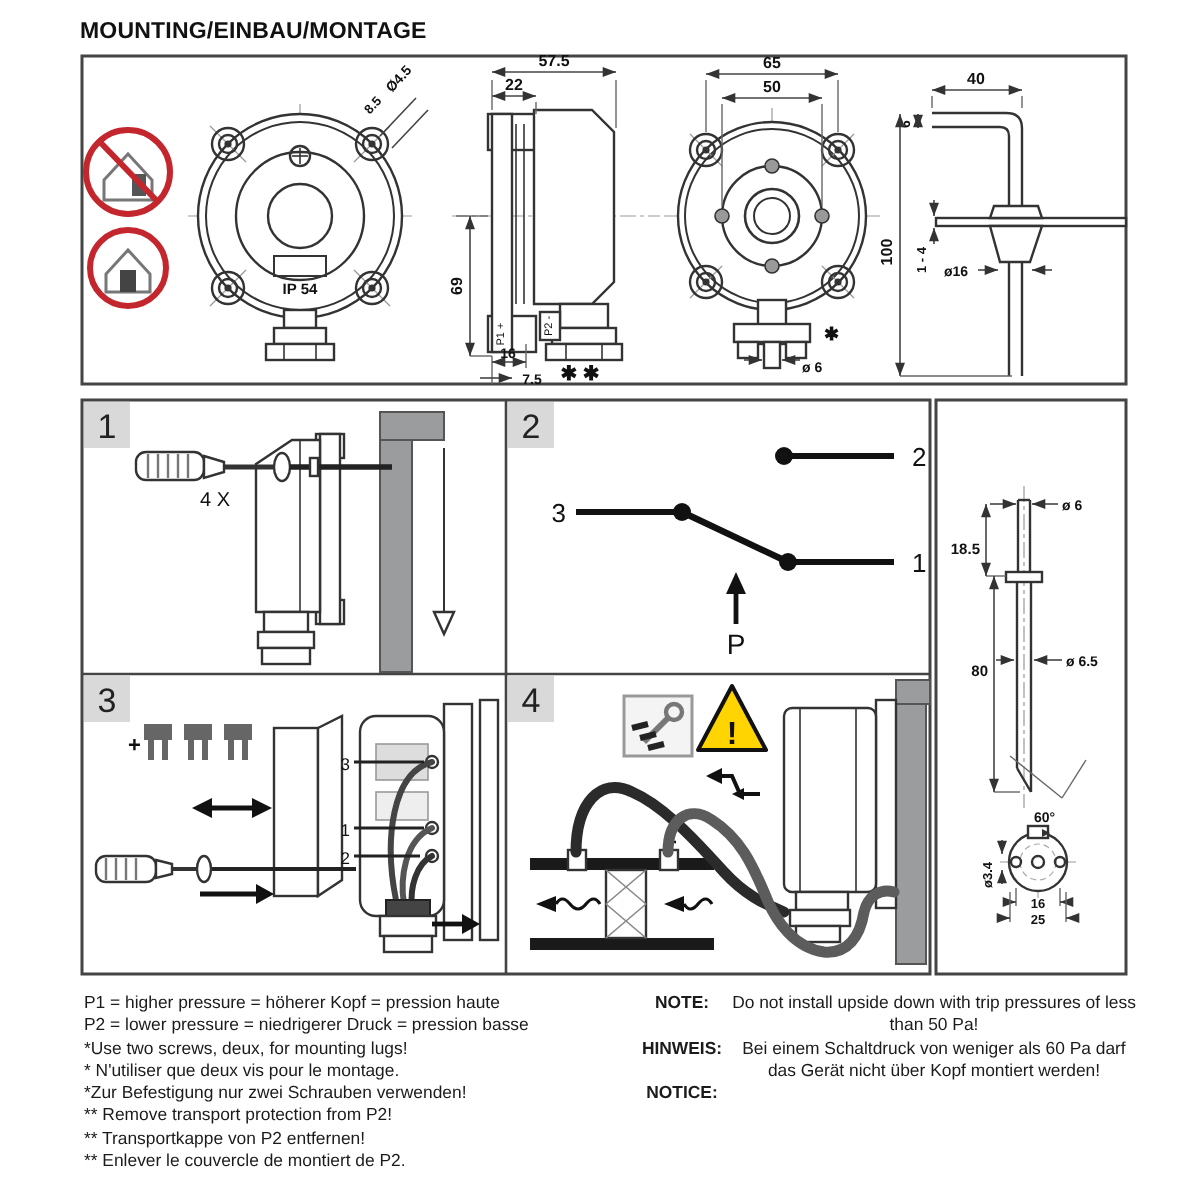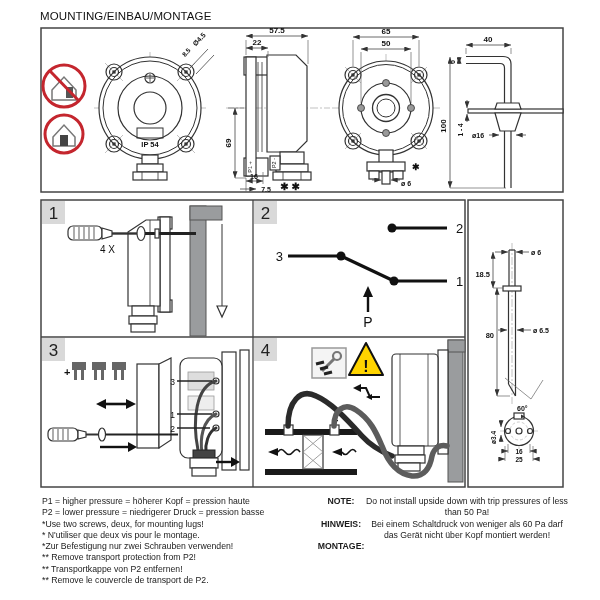--- a/index.html
+++ b/index.html
@@ -1,19 +1,19 @@
 <!DOCTYPE html>
 <html><head>
 <meta charset="utf-8">
 <style>
   * { margin:0; padding:0; box-sizing:border-box; }
   html,body { background:#fff; }
   body { width:600px; height:600px; position:relative; font-family:"Liberation Sans",sans-serif; overflow:hidden; }
   .abs { position:absolute; }
-  .title { position:absolute; left:40px; top:10px; font-size:11.5px; font-weight:normal; color:#111; letter-spacing:.1px; }
+  .title { position:absolute; left:40px; top:10px; font-size:11.5px; font-weight:bold; color:#111; letter-spacing:.1px; }
   .footnotes { position:absolute; left:42px; top:496px; width:270px; font-size:8.7px; line-height:11.3px; color:#1b1b1b; }
   .notes { position:absolute; left:316px; top:496px; width:252px; font-size:8.7px; line-height:11.3px; color:#1b1b1b; }
   .note-row { display:flex;text-align:center; }
   .note-label { flex:0 0 50px; font-weight:bold; }
   .note-text { flex:1; }
   svg text { font-family:"Liberation Sans",sans-serif; fill:#111; }
   .ln { stroke:#333; fill:none; stroke-width:1.2; }
   .white { fill:#fff; stroke:#333; stroke-width:1.2; }
   .thin { stroke:#999; stroke-width:.6; fill:none; }
   .dim { stroke:#444; stroke-width:.8; fill:none; }
@@ -480,28 +480,28 @@
 </svg>
 
 <div class="footnotes">
   <div>P1 = higher pressure = höherer Kopf = pression haute</div>
   <div>P2 = lower pressure = niedrigerer Druck = pression basse</div>
   <div>*Use two screws, deux, for mounting lugs!</div>
   <div>* N'utiliser que deux vis pour le montage.</div>
   <div>*Zur Befestigung nur zwei Schrauben verwenden!</div>
   <div>** Remove transport protection from P2!</div>
   <div>** Transportkappe von P2 entfernen!</div>
-  <div>** Remove le couvercle de transport de P2.</div>
+  <div>** Enlever le couvercle de montiert de P2.</div>
 </div>
 
 <div class="notes">
   <div class="note-row">
     <span class="note-label">NOTE:</span>
     <span class="note-text">Do not install upside down with trip pressures of less than 50 Pa!</span>
   </div>
   <div class="note-row">
     <span class="note-label">HINWEIS:</span>
     <span class="note-text">Bei einem Schaltdruck von weniger als 60 Pa darf das Gerät nicht über Kopf montiert werden!</span>
   </div>
   <div class="note-row">
-    <span class="note-label">MONTAGE:</span>
+    <span class="note-label">NOTICE:</span>
   </div>
 </div>
 
 </body></html>

